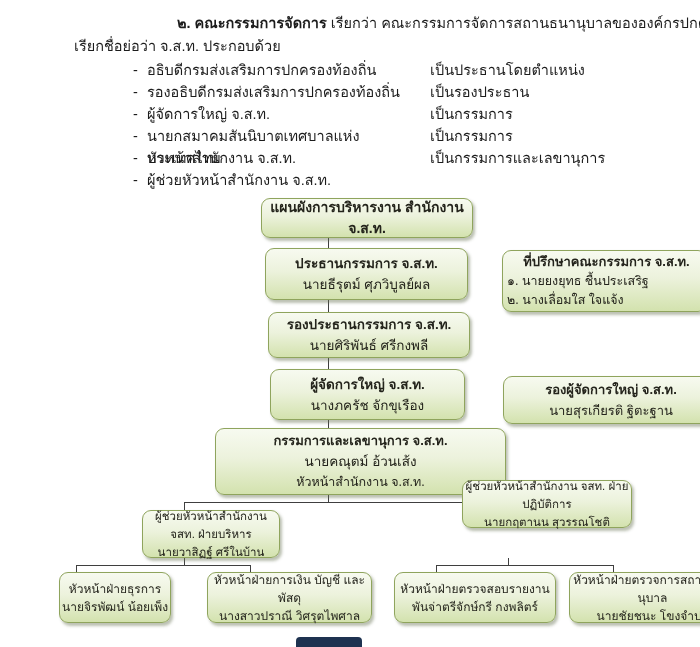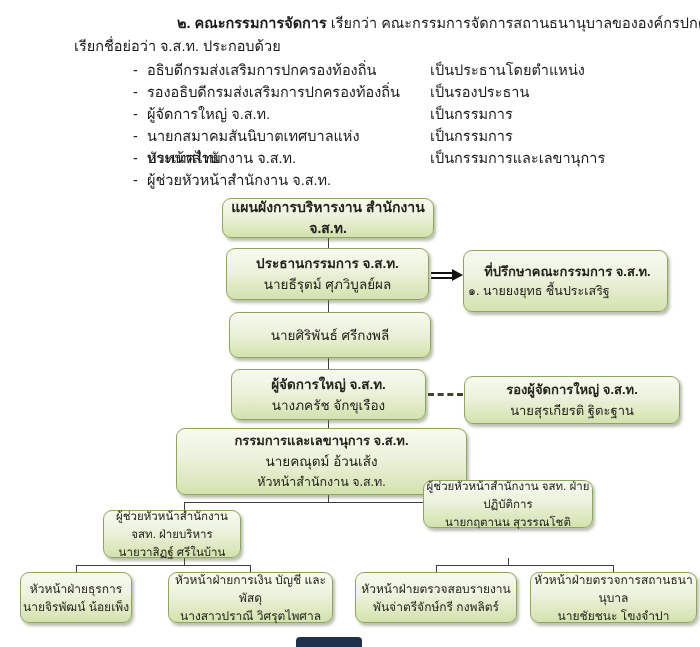--- a/index.html
+++ b/index.html
@@ -17,21 +17,21 @@
   .mrow{display:flex;height:22px;line-height:22px;}
   .mdash{width:14px;}
   .mpos{width:283px;}
   
   .node{
     position:absolute;box-sizing:border-box;
     border:1px solid #8fa45d;border-radius:9px;
     background:linear-gradient(180deg,#f7faf0 0%,#ecf2dc 45%,#d3e2ae 100%);
     box-shadow:2px 2.5px 3px rgba(105,115,85,0.45);
     display:flex;flex-direction:column;justify-content:center;align-items:center;
-    text-align:center;color:#24241c;
+    text-align:center;color:#24241c;margin-left:39px;
   }
   .node .t{font-weight:bold;}
   .big{font-size:13.5px;line-height:21px;}
   .mid{font-size:12.5px;line-height:20px;}
   .small{font-size:11.5px;line-height:18px;}
   .adv{align-items:flex-start;text-align:left;padding-left:4px;}
   .adv .t{align-self:center;font-size:13px;line-height:20px;}
   .adv .it{font-size:12.5px;line-height:19px;}
   
   .cv{position:absolute;width:0;border-left:1.5px solid #3f3f3f;}
@@ -113,23 +113,25 @@
     </div>
 
     <div class="node big" style="left:226px;top:248px;width:203px;height:52px;">
       <div class="t">ประธานกรรมการ จ.ส.ท.</div>
       <div>นายธีรุตม์  ศุภวิบูลย์ผล</div>
     </div>
 
     <div class="node adv" style="left:463px;top:250px;width:205px;height:62px;">
       <div class="t">ที่ปรึกษาคณะกรรมการ จ.ส.ท.</div>
       <div class="it">๑. นายยงยุทธ  ชื้นประเสริฐ</div>
+      <div class="it">๒. นางเลื่อมใส  ใจแจ้ง</div>
     </div>
 
     <div class="node big" style="left:229px;top:312px;width:202px;height:46px;">
+      <div class="t">รองประธานกรรมการ จ.ส.ท.</div>
       <div>นายศิริพันธ์  ศรีกงพลี</div>
     </div>
 
     <div class="node big" style="left:231px;top:369px;width:195px;height:51px;">
       <div class="t">ผู้จัดการใหญ่ จ.ส.ท.</div>
       <div>นางภครัช  จักขุเรือง</div>
     </div>
 
     <div class="node big" style="left:464px;top:376px;width:216px;height:48px;">
       <div class="t" style="font-size:13px;">รองผู้จัดการใหญ่ จ.ส.ท.</div>

